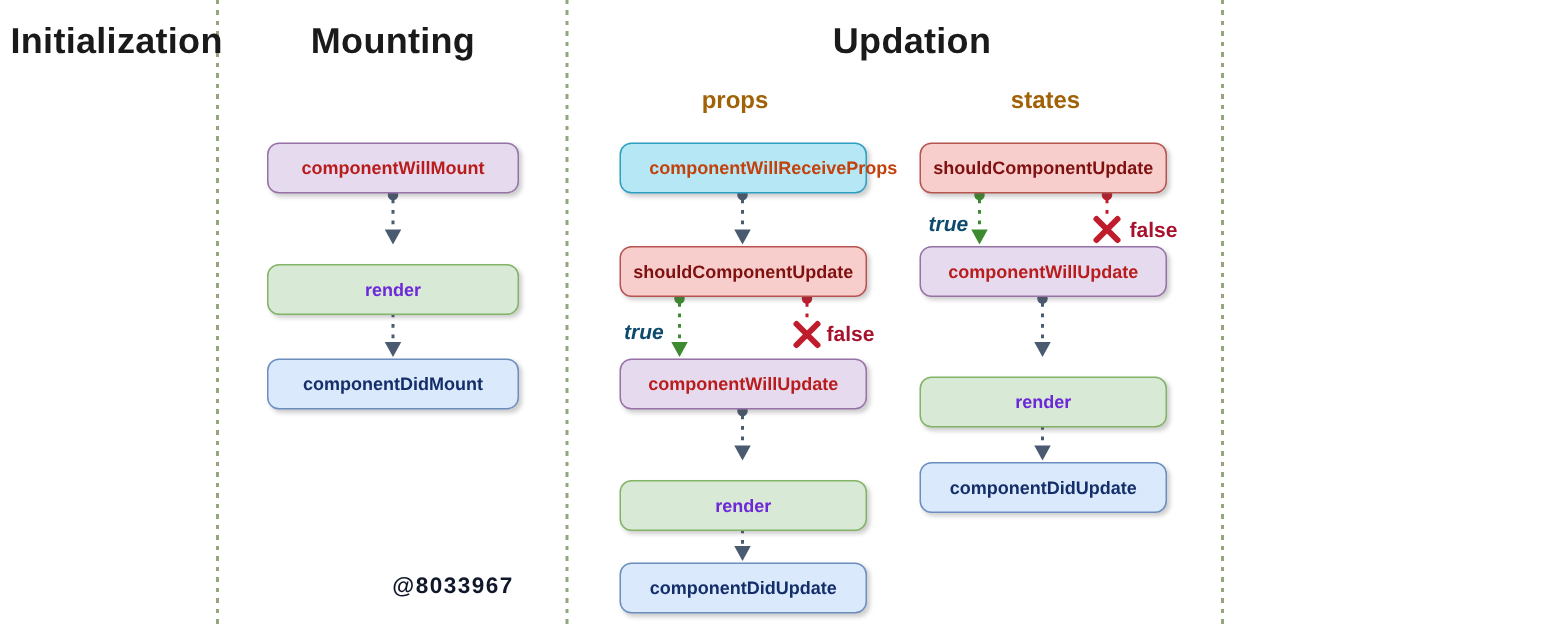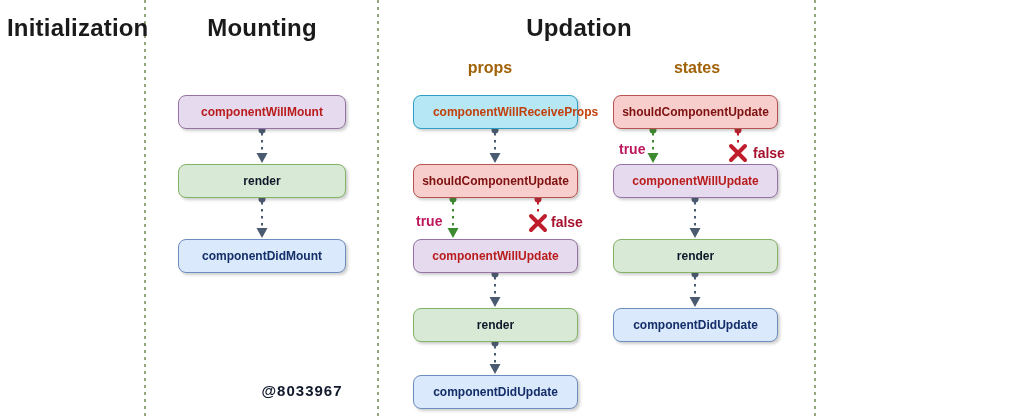--- a/index.html
+++ b/index.html
@@ -21,28 +21,28 @@
     background:repeating-linear-gradient(to bottom,#94a77c 0 3px,transparent 3px 7px);
   }
   .node{
     position:absolute;height:34px;border-radius:8px;border:1.6px solid;
     display:flex;align-items:center;justify-content:center;
     font-size:12px;font-weight:bold;box-sizing:border-box;
     box-shadow:2px 2px 3px rgba(80,80,80,0.28);white-space:nowrap;
   }
   .orange{background:#ffeacb;border-color:#d9a350;color:#40210a;}
   .purple{background:#e6daee;border-color:#9673a6;color:#b91c1c;}
-  .green {background:#d8e9d5;border-color:#82b366;color:#0f172a;}
+  .green {background:#d8e9d5;border-color:#82b366;color:#6d28d9;margin-top:12px;}
   .blue  {background:#dbe9fc;border-color:#6c8ebf;color:#132e68;}
   .cyan  {background:#b5e7f5;border-color:#2e9fc4;color:#c2410c;padding-left:40px;}
   .red   {background:#f8cecc;border-color:#b85450;color:#7e1010;}
   .edge-label{
     position:absolute;font-size:14px;font-weight:bold;white-space:nowrap;
   }
-  .lbl-true{color:#be185d;}
+  .lbl-true{color:#0c4a6e;font-style:italic;}
   .lbl-false{color:#a6122d;}
   .watermark{
     position:absolute;top:382px;font-size:15px;font-weight:bold;color:#0f172a;
     transform:translateX(-50%);letter-spacing:1px;
   }
   svg.flow{position:absolute;left:0;top:0;pointer-events:none;}
   .arrow line{stroke-width:2;stroke-dasharray:2.5 4.5;fill:none;}
   .slate line{stroke:#4a5a70;} .slate circle{fill:#4a5a70;} .slate path{fill:#4a5a70;}
   .agreen line{stroke:#3e8a30;} .agreen circle{fill:#3e8a30;} .agreen path{fill:#3e8a30;}
   .ared line{stroke:#bf1d2c;} .ared circle{fill:#bf1d2c;}
@@ -52,21 +52,21 @@
 <body>
 
 <div class="canvas">
 
   <div class="separator" style="left:144px;"></div>
   <div class="separator" style="left:377px;"></div>
   <div class="separator" style="left:814px;"></div>
 
   <div class="col-title" style="left:7px;">Initialization</div>
   <div class="col-title centered" style="left:262px;">Mounting</div>
-  <div class="col-title centered" style="left:579px;">Updation</div>
+  <div class="col-title centered" style="left:608px;">Updation</div>
   <div class="col-title centered" style="left:938px;">Unmounting</div>
 
   <div class="sub-title" style="left:490px;">props</div>
   <div class="sub-title" style="left:697px;">states</div>
 
   <svg class="flow" width="1027" height="419" viewBox="0 0 1027 419">
 
     <g class="arrow slate">
       <circle cx="262" cy="130" r="3.5"></circle>
         <line x1="262" y1="133" x2="262" y2="153"></line>

